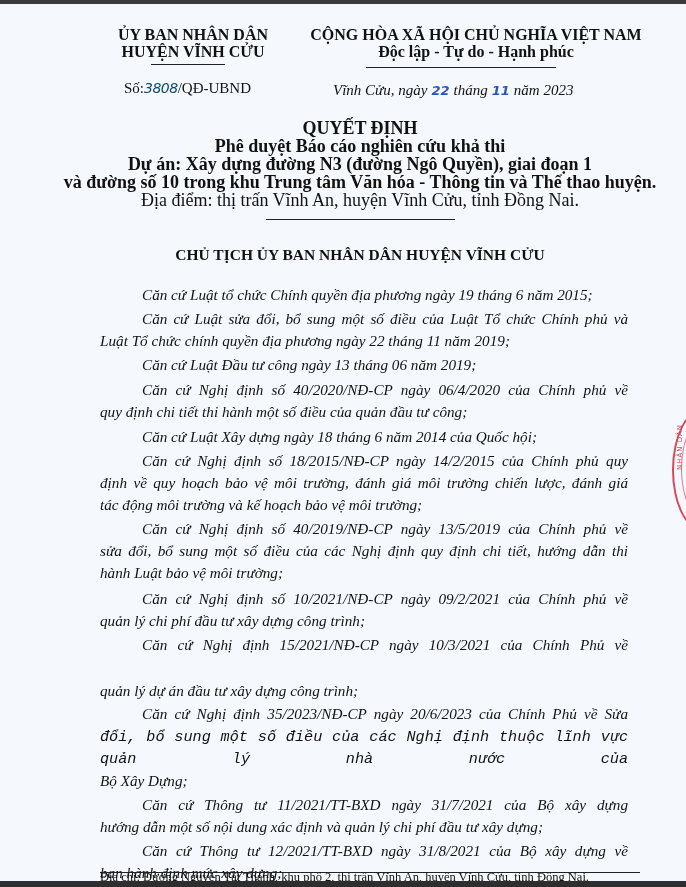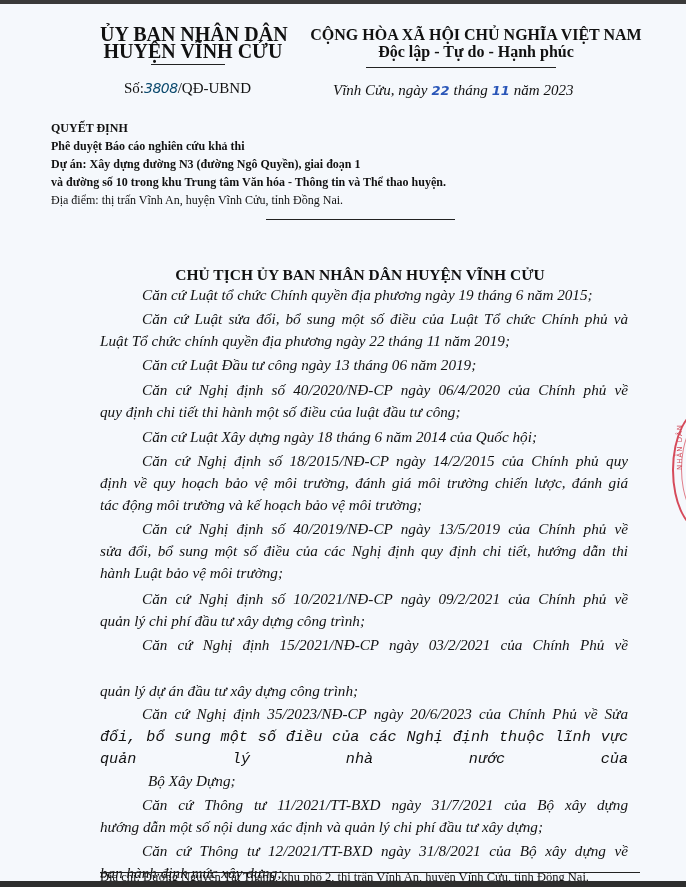--- a/index.html
+++ b/index.html
@@ -6,30 +6,30 @@
     body {
       width: 686px; height: 887px; overflow: hidden; position: relative;
       background: #f4f7fb;
       font-family: "Liberation Serif", "DejaVu Serif", serif;
       color: #111;
     }
     .topbar { position: absolute; left: 0; top: 0; width: 686px; height: 4px; background: #3a3a3a; }
     .botbar { position: absolute; left: 0; top: 881px; width: 686px; height: 6px; background: #2e2e2e; }
     .page { position: absolute; left: 0; top: 4px; width: 686px; height: 877px; background: #f5f8fc; }
     .abs { position: absolute; white-space: nowrap; }
-    .hdr-left { left: 100px; top: 26px; width: 186px; text-align: center; font-weight: bold; font-size: 20px; line-height: 17px; }
+    .hdr-left { left: 100px; top: 26px; width: 186px; text-align: center; font-weight: bold; font-size: 16px; line-height: 17px; }
     .hdr-right { left: 294px; top: 26px; width: 364px; text-align: center; font-weight: bold; font-size: 16px; line-height: 17px; }
     .rule { position: absolute; height: 1px; background: #222; }
     .so { left: 124px; top: 80px; font-size: 15px; }
     .so .hand { color: #0c4a6e; font-style: italic; font-family: "DejaVu Sans", sans-serif; font-size: 14px; letter-spacing: -0.5px; }
     .date { left: 333px; top: 82px; font-size: 15px; font-style: italic; }
     .date .hand { color: #2a56b8; font-style: italic; font-weight: bold; font-family: "DejaVu Sans", sans-serif; font-size: 13px; padding: 0 4px; }
-    .title-block { left: 51px; top: 119px; width: 600px; font-size: 12px; line-height: 18px; }
+    .title-block { left: 60px; top: 119px; width: 600px; text-align: center; font-size: 18px; line-height: 18px; }
     .title-block .b { font-weight: bold; }
-    .chairman { left: 60px; top: 246px; width: 600px; text-align: center; font-weight: bold; font-size: 15.5px; margin-top: 20px; }
+    .chairman { left: 60px; top: 246px; width: 600px; text-align: center; font-weight: bold; font-size: 15.5px; }
     .body-text { position: absolute; left: 100px; top: 284px; width: 528px; font-style: italic; font-size: 15.2px; line-height: 22.2px; }
     .para { text-indent: 42px; text-align: justify; margin: 0 0 1.5px 0; }
     .para .ln { display: block; text-align-last: justify; }
     .para .ln.last { text-align-last: left; }
     .footer-rule { left: 100px; top: 872px; width: 540px; }
     .footer { left: 100px; top: 873px; font-size: 12.5px; line-height: 9px; height: 8px; overflow: hidden; }
     .stamp { position: absolute; left: 672px; top: 408px; width: 60px; height: 120px; border: 2px solid #d64a5a; border-radius: 50%; }
     .stamp-inner { position: absolute; left: 681px; top: 418px; width: 46px; height: 100px; border: 1px solid #e07a86; border-radius: 50%; }
     .stamp-text { position: absolute; left: 676px; top: 424px; color: #d24a58; font-family: "DejaVu Sans", sans-serif; font-size: 7px; writing-mode: vertical-rl; transform: rotate(180deg); letter-spacing: 1px; }
   </style>
@@ -77,47 +77,47 @@
     </div>
     <div class="para">
       <span class="ln">Căn cứ Luật sửa đổi, bổ sung một số điều của Luật Tổ chức Chính phủ và</span>
       <span class="ln last" style="text-indent: 0px;">Luật Tổ chức chính quyền địa phương ngày 22 tháng 11 năm 2019;</span>
     </div>
     <div class="para">
       <span class="ln last">Căn cứ Luật Đầu tư công ngày 13 tháng 06 năm 2019;</span>
     </div>
     <div class="para" style="margin-top: 3px;">
       <span class="ln">Căn cứ Nghị định số 40/2020/NĐ-CP ngày 06/4/2020 của Chính phủ về</span>
-      <span class="ln last" style="text-indent: 0px;">quy định chi tiết thi hành một số điều của luật đầu tư công;</span>
+      <span class="ln last" style="text-indent: 0px;">quy định chi tiết thi hành một số điều của quản đầu tư công;</span>
     </div>
     <div class="para" style="margin-top: 3px;">
       <span class="ln last">Căn cứ Luật Xây dựng ngày 18 tháng 6 năm 2014 của Quốc hội;</span>
     </div>
     <div class="para">
       <span class="ln">Căn cứ Nghị định số 18/2015/NĐ-CP ngày 14/2/2015 của Chính phủ quy</span>
       <span class="ln" style="text-indent: 0px;">định về quy hoạch bảo vệ môi trường, đánh giá môi trường chiến lược, đánh giá</span>
       <span class="ln last" style="text-indent: 0px;">tác động môi trường và kế hoạch bảo vệ môi trường;</span>
     </div>
     <div class="para">
       <span class="ln">Căn cứ Nghị định số 40/2019/NĐ-CP ngày 13/5/2019 của Chính phủ về</span>
       <span class="ln" style="text-indent: 0px;">sửa đổi, bổ sung một số điều của các Nghị định quy định chi tiết, hướng dẫn thi</span>
       <span class="ln last" style="text-indent: 0px;">hành Luật bảo vệ môi trường;</span>
     </div>
     <div class="para" style="margin-top: 3px;">
       <span class="ln">Căn cứ Nghị định số 10/2021/NĐ-CP ngày 09/2/2021 của Chính phủ về</span>
       <span class="ln last" style="text-indent: 0px;">quản lý chi phí đầu tư xây dựng công trình;</span>
     </div>
     <div class="para">
-      <span class="ln">Căn cứ Nghị định 15/2021/NĐ-CP ngày 03/2/2021 của Chính Phủ về</span>
+      <span class="ln">Căn cứ Nghị định 15/2021/NĐ-CP ngày 10/3/2021 của Chính Phủ về</span>
       <span class="ln last" style="text-indent: 0px; margin-top: 24px;">quản lý dự án đầu tư xây dựng công trình;</span>
     </div>
     <div class="para">
       <span class="ln">Căn cứ Nghị định 35/2023/NĐ-CP ngày 20/6/2023 của Chính Phủ về Sửa</span>
       <span class="ln" style="text-indent: 0px; font-family: Liberation Mono, monospace;">đổi, bổ sung một số điều của các Nghị định thuộc lĩnh vực quản lý nhà nước của</span>
-      <span class="ln last" style="text-indent: 0px; margin-left: 48px;">Bộ Xây Dựng;</span>
+      <span class="ln last" style="text-indent: 0px;">Bộ Xây Dựng;</span>
     </div>
     <div class="para">
       <span class="ln">Căn cứ Thông tư 11/2021/TT-BXD ngày 31/7/2021 của Bộ xây dựng</span>
       <span class="ln last" style="text-indent: 0px;">hướng dẫn một số nội dung xác định và quản lý chi phí đầu tư xây dựng;</span>
     </div>
     <div class="para">
       <span class="ln">Căn cứ Thông tư 12/2021/TT-BXD ngày 31/8/2021 của Bộ xây dựng về</span>
       <span class="ln last" style="text-indent: 0px;">ban hành định mức xây dựng;</span>
     </div>
     <div class="para">

